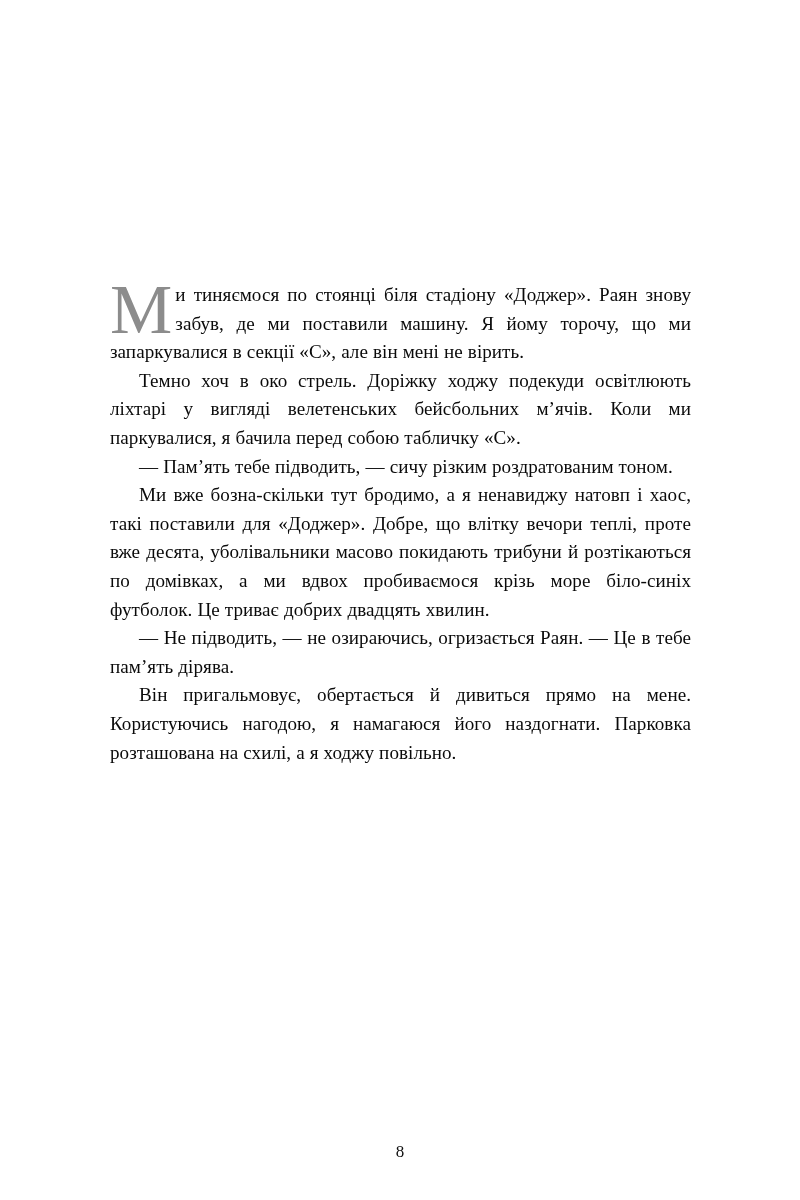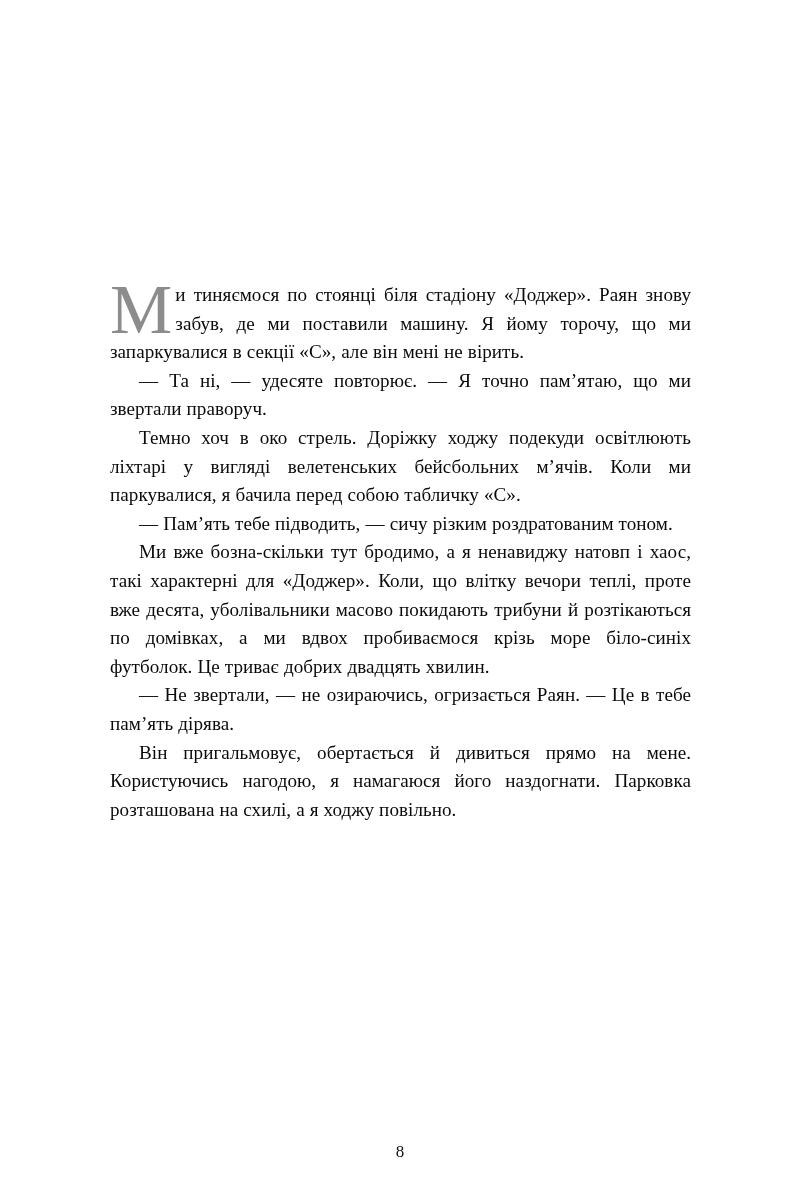--- a/index.html
+++ b/index.html
@@ -76,29 +76,28 @@
 </style>
 </head>
 <body>
 
 <div class="page">
 
   <div class="text-block">
 
     <p class="para first"><span class="dropcap">М</span><span>и тиняємося по стоянці біля стадіону «Доджер». Раян знову забув, де ми поставили машину. Я йому торочу, що ми запаркувалися в секції «С», але він мені не вірить.</span></p>
 
-    <p class="para">— Та ні, — удесяте повторює. — Я точно пам’ятаю, що ми звертали праворуч.</p>
 
     <p class="para">Темно хоч в око стрель. Доріжку ходжу подекуди освіт­люють ліхтарі у вигляді велетенських бейсбольних м’ячів. Коли ми паркувалися, я бачила перед собою табличку «С».</p>
 
     <p class="para">— Пам’ять тебе підводить, — сичу різким роздратова­ним тоном.</p>
 
-    <p class="para">Ми вже бозна-скільки тут бродимо, а я ненавиджу натовп і хаос, такі характерні для «Доджер». Коли, що влітку вечори теплі, проте вже десята, уболівальники ма­сово покидають трибуни й розтікаються по домівках, а ми вдвох пробиваємося крізь море біло-синіх футболок. Це триває добрих двадцять хвилин.</p>
+    <p class="para">Ми вже бозна-скільки тут бродимо, а я ненавиджу натовп і хаос, такі поставили для «Доджер». Добре, що влітку вечори теплі, проте вже десята, уболівальники ма­сово покидають трибуни й розтікаються по домівках, а ми вдвох пробиваємося крізь море біло-синіх футболок. Це триває добрих двадцять хвилин.</p>
 
-    <p class="para">— Не звертали, — не озираючись, огризається Раян. — Це в тебе пам’ять дірява.</p>
+    <p class="para">— Не підводить, — не озираючись, огризається Раян. — Це в тебе пам’ять дірява.</p>
 
 
     <p class="para">Він пригальмовує, обертається й дивиться прямо на мене. Користуючись нагодою, я намагаюся його наздо­гнати. Парковка розташована на схилі, а я ходжу повіль­но.</p>
 
   </div>
 
   <div class="folio">8</div>
 
 </div>
 

